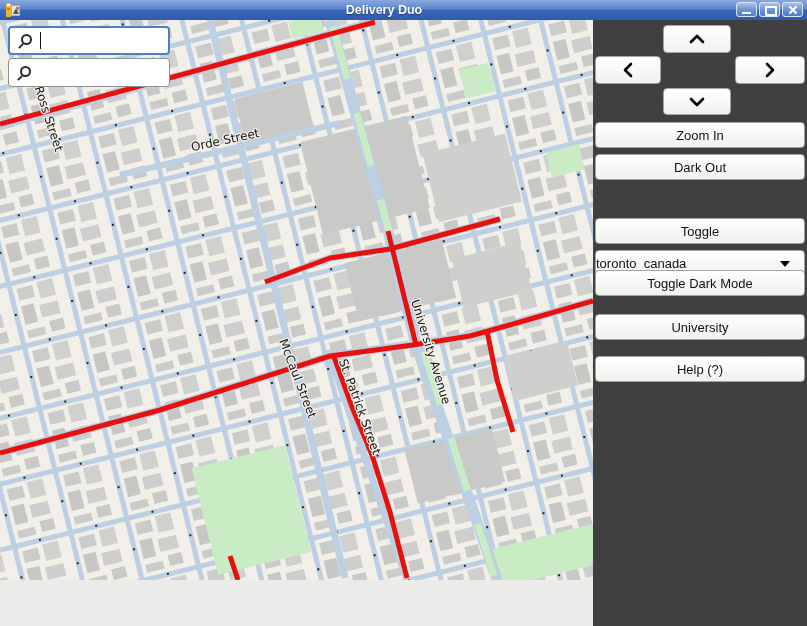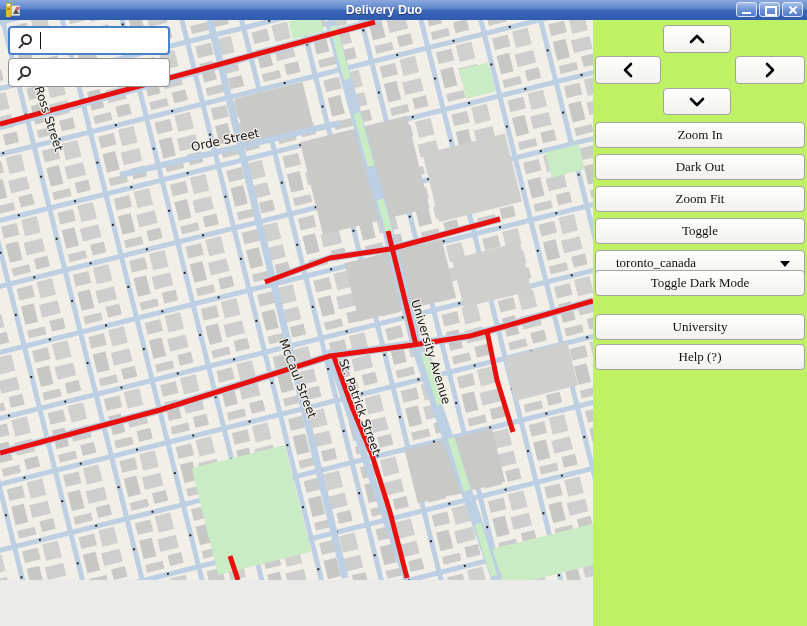--- a/index.html
+++ b/index.html
@@ -32,30 +32,30 @@
   .searchbox.primary{top:6px;border:2px solid #4a80c4;}
   .searchbox.secondary{top:38px;border:1px solid #909090;}
   .mag{position:relative;width:14px;height:14px;margin-left:9px;flex:0 0 auto;}
   .mag::before{content:"";position:absolute;right:1px;top:0;width:7px;height:7px;border:2px solid #2a2a2a;border-radius:50%;}
   .mag::after{content:"";position:absolute;left:1px;top:9px;width:2px;height:6px;background:#2a2a2a;transform:rotate(45deg);}
   .caret{width:1px;height:17px;background:#111;margin-left:7px;}
   .searchbox input{border:none;outline:none;background:transparent;flex:1;min-width:0;
     font:13px "Liberation Sans",sans-serif;margin-left:4px;}
 
   
-  .panel{position:absolute;left:593px;top:20px;width:214px;height:606px;background:#bef264;font-family:Liberation Serif, serif;}
+  .panel{position:absolute;left:593px;top:20px;width:214px;height:606px;background:#404040;}
   .btn{position:absolute;box-sizing:border-box;display:flex;align-items:center;justify-content:center;
     background:linear-gradient(#ffffff,#f1f1ee);border:1px solid #a3a3a1;border-radius:4px;
     box-shadow:inset 0 1px 0 rgba(255,255,255,.7);font-size:13px;color:#111;cursor:default;}
   .btn.wide{left:2px;width:210px;height:26px;}
   .nav-up{left:70px;top:5px;width:68px;height:28px;}
   .nav-left{left:2px;top:36px;width:66px;height:28px;}
   .nav-right{left:142px;top:36px;width:70px;height:28px;}
   .nav-down{left:70px;top:68px;width:68px;height:27px;}
-  .dropdown{justify-content:flex-start;padding-left:20px;position:absolute;}
+  .dropdown{justify-content:flex-start;padding-left:0;position:absolute;}
   .dd-arrow{position:absolute;right:14px;top:10px;width:0;height:0;
     border-left:5px solid transparent;border-right:5px solid transparent;border-top:6px solid #000;}
   .chev{stroke:#000;stroke-width:2.6;fill:none;stroke-linecap:round;stroke-linejoin:round;}
 </style>
 </head>
 <body>
 
 <div class="window">
 
   <div class="titlebar">
@@ -172,26 +172,25 @@
         </svg>
     </div>
     <div class="btn nav-down">
       <svg width="18" height="12" viewBox="0 0 18 12">
         <polyline class="chev" points="3,3 9,9 15,3"></polyline>
         </svg>
     </div>
 
     <div class="btn wide" style="top:102px">Zoom In</div>
     <div class="btn wide" style="top:134px">Dark Out</div>
-    <div class="btn wide" style="top:166px">Zoom Fit</div>
     <div class="btn wide" style="top:198px">Toggle</div>
 
     <div class="btn wide dropdown" style="top:230px">
       <span>toronto_canada</span>
       <span class="dd-arrow"></span>
     </div>
 
     <div class="btn wide" style="top:250px">Toggle Dark Mode</div>
     <div class="btn wide" style="top:294px">University</div>
-    <div class="btn wide" style="top:324px">Help (?)</div>
+    <div class="btn wide" style="top:336px">Help (?)</div>
   </div>
 
 </div>
 
 </body></html>

